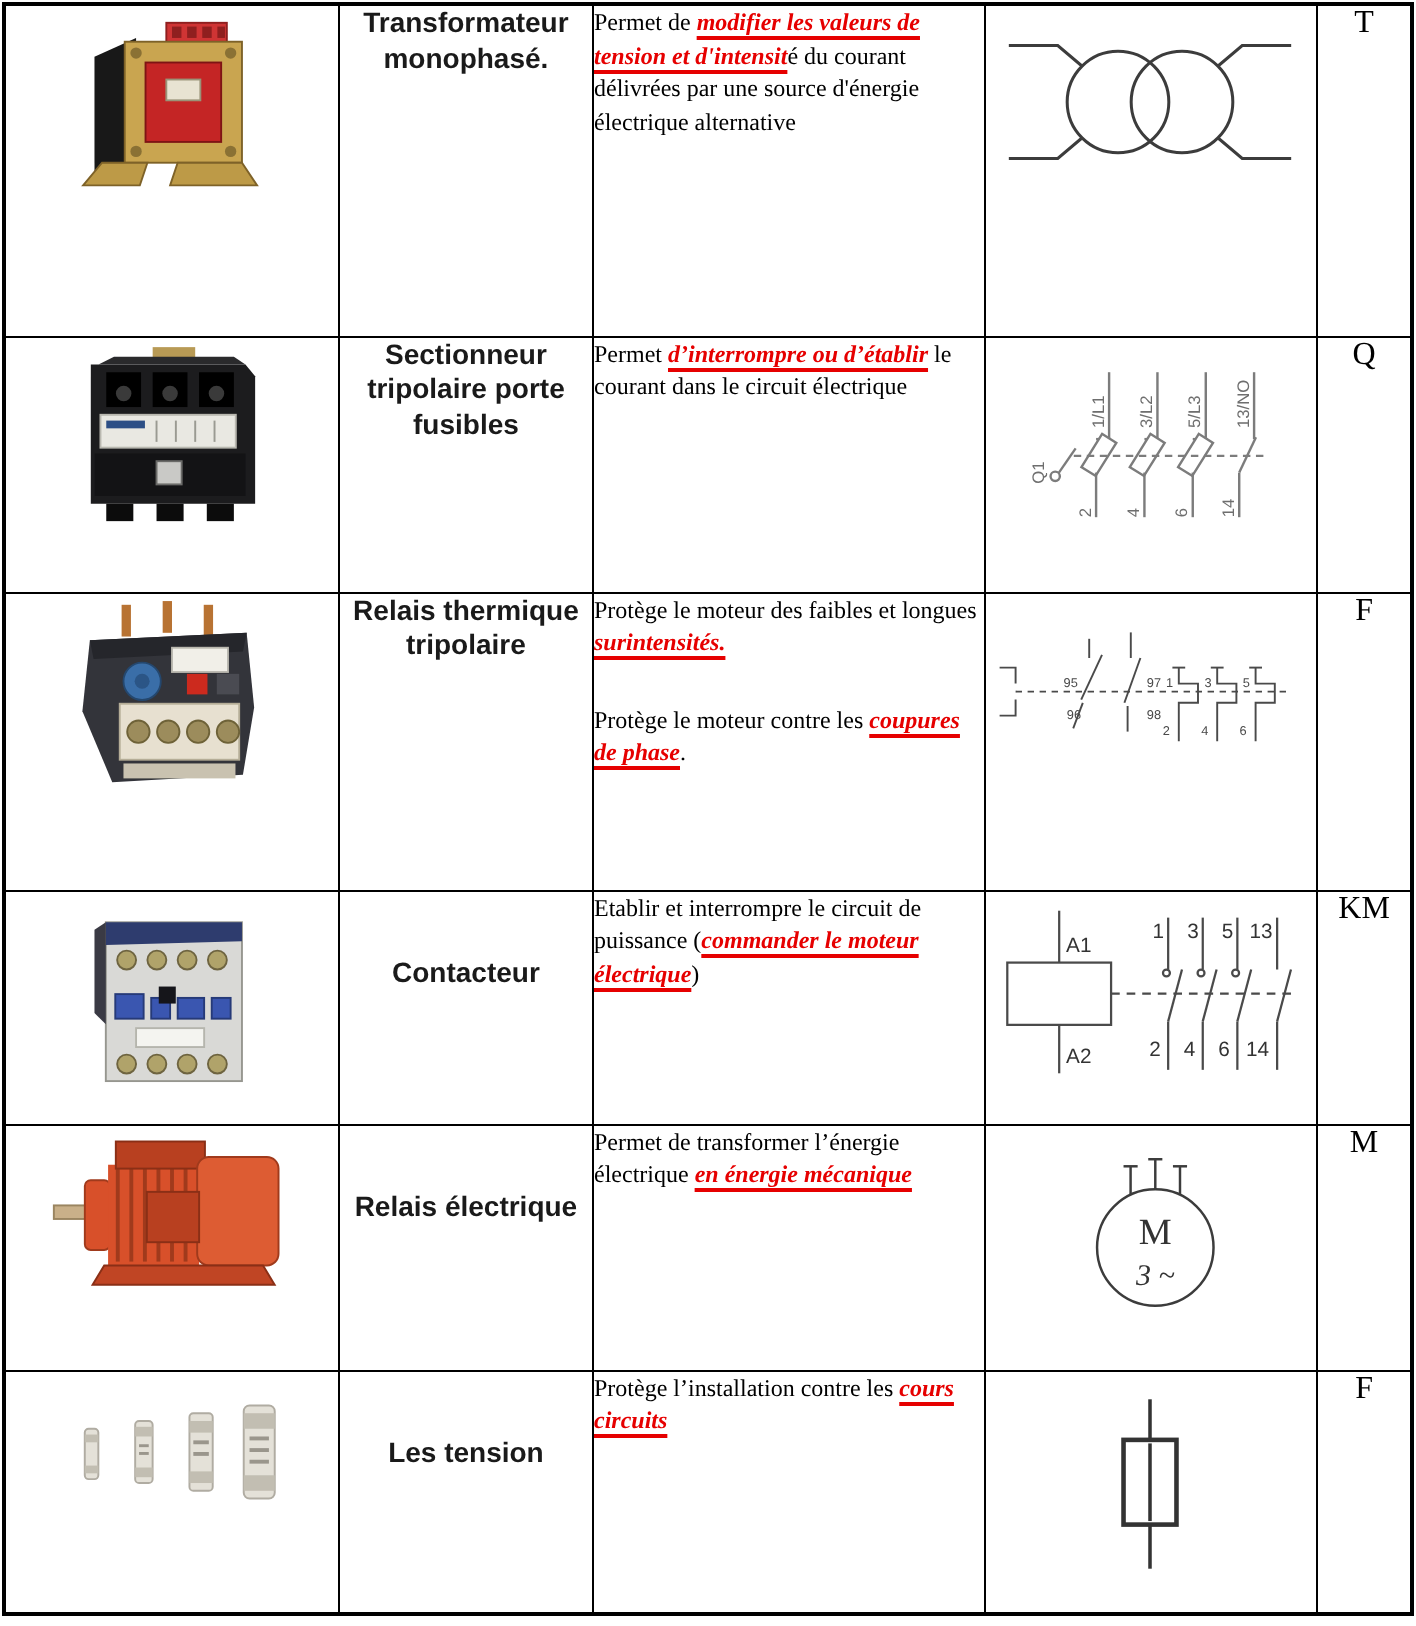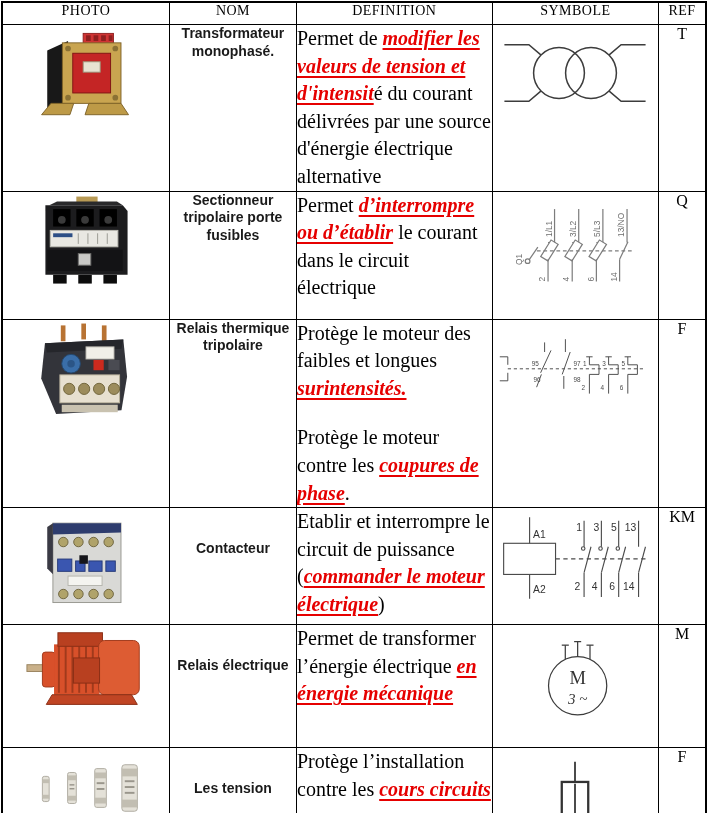--- a/index.html
+++ b/index.html
@@ -6,21 +6,21 @@
   body{width:708px;height:813px;font-family:"Liberation Serif",serif;color:#000;}
   table.doc{border-collapse:collapse;table-layout:fixed;width:706px;margin:1px 0 0 1px;}
   table.doc td,table.doc th{border:1px solid #000;padding:0;vertical-align:top;overflow:hidden;}
   table.doc{border:2px solid #000;}
   th.hdr{font-family:"Liberation Serif",serif;font-size:14px;font-weight:normal;
          text-align:center;height:21px;vertical-align:middle;letter-spacing:.5px;}
   td.photo{text-align:center;vertical-align:middle;}
   td.nom{font-family:"Liberation Sans",sans-serif;font-weight:bold;font-size:14px;
          text-align:center;padding:14px 6px 0 6px;line-height:1.25;color:#1a1a1a;}
   td.nom.mid{padding-top:32px;}
-  td.def{font-size:20px;line-height:1.38;padding:5px 4px 4px 7px;}
+  td.def{font-size:12px;line-height:1.38;padding:5px 4px 4px 7px;}
   td.def p{margin:0 0 22px 0;}
   td.def p:last-child{margin-bottom:0;}
   .em{color:#e60000;font-weight:bold;font-style:italic;
       text-decoration:underline;text-underline-offset:3px;text-decoration-thickness:1.5px;}
   td.sym{text-align:right;vertical-align:middle;}
   td.ref{font-size:16px;text-align:center;vertical-align:middle;}
   svg{display:block;margin:0 auto;}
   svg text{font-family:"Liberation Sans",sans-serif;}
   svg text.ser{font-family:"Liberation Serif",serif;}
 </style>
@@ -30,27 +30,20 @@
 <table class="doc">
   <colgroup>
     <col style="width:166px">
       <col style="width:126px">
       <col style="width:194px">
     <col style="width:165px">
       <col style="width:47px">
   </colgroup>
 
   <tbody>
-      <tr>
-    <th class="hdr">PHOTO</th>
-    <th class="hdr">NOM</th>
-    <th class="hdr">DEFINITION</th>
-    <th class="hdr">SYMBOLE</th>
-    <th class="hdr">REF</th>
-  </tr>
 
   <tr style="height:166px">
     <td class="photo">
       <svg width="104" height="100" viewBox="0 0 110 100">
         <polygon points="14,24 36,14 36,80 14,86" fill="#181818"></polygon>
         <rect x="52" y="6" width="32" height="13" fill="#cf3434" stroke="#8f1f1f"></rect>
         <rect x="55" y="8" width="5" height="6" fill="#8f1f1f"></rect>
             <rect x="63" y="8" width="5" height="6" fill="#8f1f1f"></rect>
         <rect x="71" y="8" width="5" height="6" fill="#8f1f1f"></rect>
             <rect x="79" y="8" width="4" height="6" fill="#8f1f1f"></rect>

